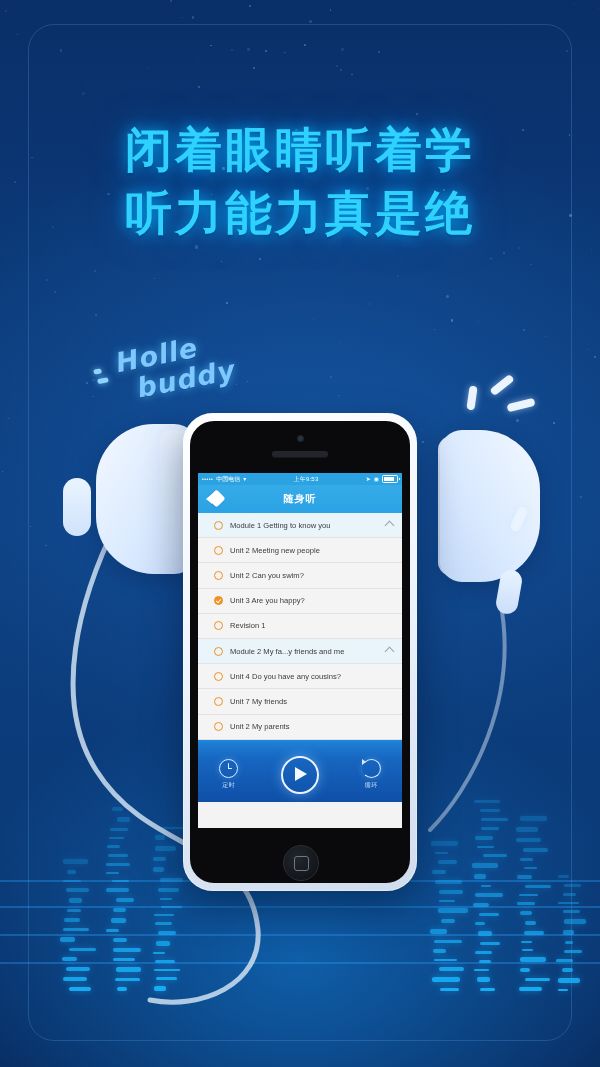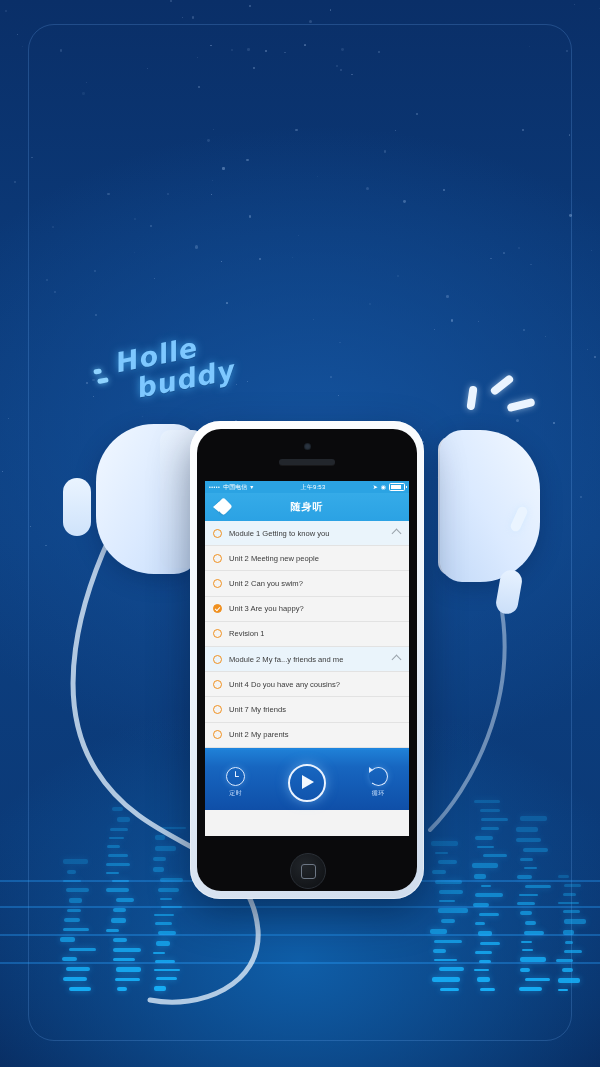--- a/index.html
+++ b/index.html
@@ -71,24 +71,24 @@
   .cable{position:absolute;inset:0;z-index:2;pointer-events:none;}
 
   
   .eq{position:absolute;inset:0;z-index:1;pointer-events:none;}
   .eqcol{position:absolute;bottom:70px;}
   .eqseg{width:100%;border-radius:2px;margin-bottom:6px;background:#17b6ff;
     box-shadow:0 0 6px rgba(40,180,255,.55);}
   .eqline{position:absolute;left:0;right:0;height:2px;background:rgba(40,160,255,.35);}
 
   
-  .phone{position:absolute;left:190px;top:413px;width:234px;height:478px;z-index:8;
+  .phone{position:absolute;left:183px;top:413px;width:234px;height:478px;z-index:8;
     background:linear-gradient(160deg,#ffffff 0%,#eef4fb 45%,#cfdced 100%);
     border-radius:30px;
-    box-shadow:0 16px 40px rgba(0,15,45,.45),0 0 0 1px rgba(255,255,255,.35) inset;margin-top:8px;}
+    box-shadow:0 16px 40px rgba(0,15,45,.45),0 0 0 1px rgba(255,255,255,.35) inset;}
   .bezel{position:absolute;left:7px;top:8px;width:220px;height:462px;background:#0a0a0c;border-radius:24px;}
   .cam{position:absolute;left:50%;top:22px;width:7px;height:7px;margin-left:-3.5px;border-radius:50%;
     background:#2a3440;box-shadow:0 0 2px #000 inset;}
   .spk{position:absolute;left:50%;top:38px;width:56px;height:6px;margin-left:-28px;border-radius:4px;
     background:#22262c;box-shadow:0 1px 0 rgba(255,255,255,.06);}
   .home{position:absolute;left:50%;bottom:10px;width:34px;height:34px;margin-left:-17px;border-radius:50%;
     background:radial-gradient(circle at 40% 35%,#22262b,#0d0f12);border:1px solid #2a2f36;}
   .home i{position:absolute;left:50%;top:50%;width:13px;height:13px;margin:-7px 0 0 -7px;
     border:1.5px solid #6d7785;border-radius:3px;}
 
@@ -111,21 +111,21 @@
     display:flex;align-items:center;position:relative;}
   .backbtn{position:absolute;left:8px;width:20px;height:16px;}
   .backbtn .d{position:absolute;left:4px;top:1px;width:13px;height:13px;background:#fff;
     border-radius:3px;transform:rotate(45deg);box-shadow:0 1px 2px rgba(0,0,0,.12);}
   .backbtn .t{position:absolute;left:0;top:3px;width:0;height:0;
     border-top:5px solid transparent;border-bottom:5px solid transparent;border-right:6px solid #fff;}
   .navtitle{flex:1;text-align:center;color:#fff;font-size:10px;font-weight:bold;letter-spacing:1px;}
 
   
   .list{background:#f4f4f4;}
-  .row{height:24.2px;display:flex;align-items:center;padding-left:8px;padding-right:8px;
+  .row{height:24.2px;display:flex;align-items:center;padding-left:16px;padding-right:8px;
     border-bottom:1px solid #e2e2e2;position:relative;background:#f4f4f4;}
   .row.module{background:#eaf4fb;}
   .circ{width:9px;height:9px;border-radius:50%;border:1.4px solid #f0901f;flex:0 0 auto;margin-right:7px;
     box-sizing:border-box;background:transparent;}
   .circ.done{background:#f0901f;border-color:#f0901f;position:relative;}
   .circ.done::after{content:"";position:absolute;left:2.2px;top:1.1px;width:2px;height:4px;
     border:solid #fff;border-width:0 1.2px 1.2px 0;transform:rotate(42deg);}
   .rowtxt{font-size:7.6px;color:#3a3a3a;white-space:nowrap;overflow:hidden;text-overflow:ellipsis;
     font-family:"Liberation Sans",sans-serif;}
   .chev{position:absolute;right:9px;top:9px;width:6px;height:6px;
@@ -420,20 +420,24 @@
       <div class="eqline" style="top: 906px;"></div>
       <div class="eqline" style="top: 934px;"></div>
       <div class="eqline" style="top: 962px;"></div>
     </div>
 
   <svg class="cable" width="600" height="1067" viewBox="0 0 600 1067">
     <path d="M118 520 C 78 600, 52 700, 96 770 C 150 856, 250 840, 258 930 C 262 985, 200 1010, 150 1000" fill="none" stroke="#cfe0f2" stroke-width="5" stroke-linecap="round" opacity=".85"></path>
     <path d="M500 600 C 520 700, 470 790, 430 830" fill="none" stroke="#cfe0f2" stroke-width="4" stroke-linecap="round" opacity=".5"></path>
   </svg>
 
+  <div class="headline">
+    <div>闭着眼睛听着学</div>
+    <div>听力能力真是绝</div>
+  </div>
 
   <div class="holle">
     <div class="holle-dots">
         <i></i>
         <i></i>
       </div>
     <span class="l1">Holle</span>
     <span class="l2">buddy</span>
   </div>
 

